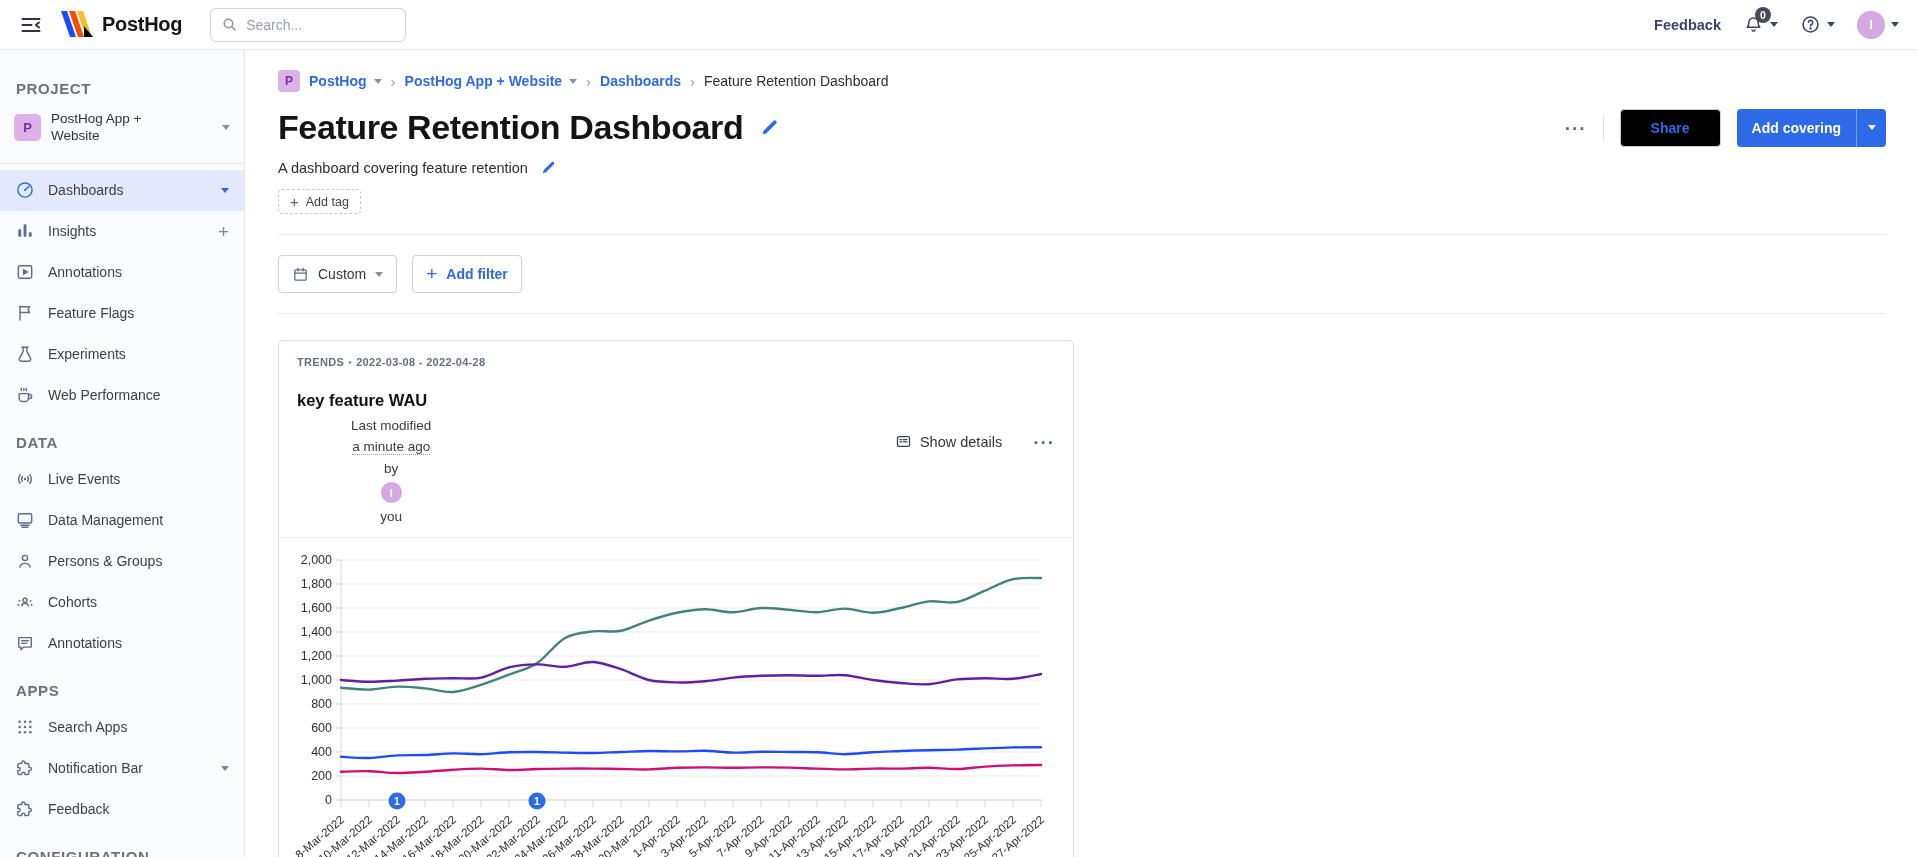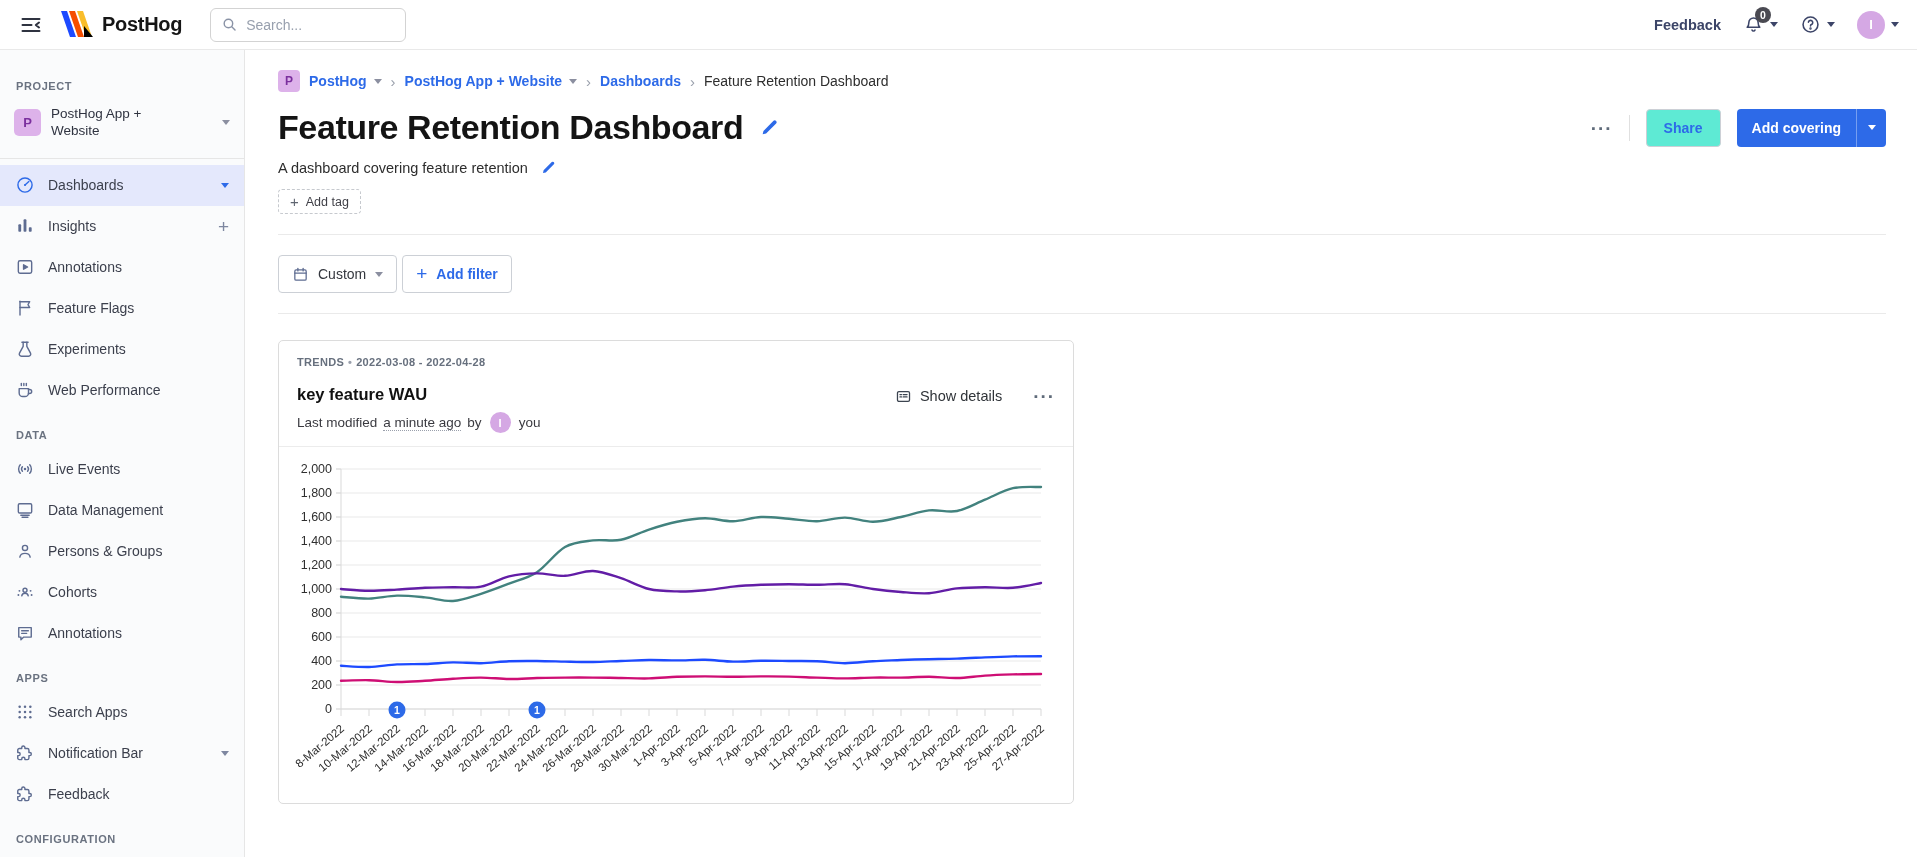--- a/index.html
+++ b/index.html
@@ -25,21 +25,21 @@
   .bell-badge{ position:absolute; top:-7px; right:-7px; min-width:16px; height:16px; border-radius:9px;
     background:#4a4a52; color:#fff; font-size:10.5px; font-weight:bold; display:flex; align-items:center; justify-content:center; padding:0 4px;}
   .caret-down{ width:0; height:0; border-left:4.5px solid transparent; border-right:4.5px solid transparent;
     border-top:5.5px solid currentColor; }
   .avatar{ width:28px; height:28px; border-radius:50%; background:#d5a8e4; color:#fff; font-size:13px;
     display:flex; align-items:center; justify-content:center; font-weight:bold;}
   
   .shell{ display:flex; height:807px; }
   
   .sidebar{ width:245px; background:#fafbfc; border-right:1px solid #e6e6e6; padding-top:12px; overflow:hidden; flex:none;}
-  .side-header{ font-size:11px; font-weight:bold; letter-spacing:.6px; color:#6a7280; padding:18px 16px 8px;}
+  .side-header{ font-size:15px; font-weight:bold; letter-spacing:.6px; color:#6a7280; padding:18px 16px 8px;}
   .project-row{ display:flex; align-items:center; gap:10px; padding:6px 14px 10px; cursor:pointer;}
   .project-avatar{ width:27px; height:27px; border-radius:5px; background:#ddb2ea; color:#7b2f9e;
     font-weight:bold; font-size:13px; display:flex; align-items:center; justify-content:center; flex:none;}
   .project-name{ font-size:13.5px; color:#2f3340; line-height:1.25; width:138px;}
   .project-caret{ margin-left:auto; color:#8b8fa0;}
   .side-divider{ border-top:1px solid #e6e6e6; margin:8px 0 6px;}
   .side-item{ height:41px; display:flex; align-items:center; gap:13px; padding:0 15px; font-size:14px;
     color:#3b3f4c; cursor:pointer;}
   .side-item .s-icon{ color:var(--icon-ink); width:20px; height:20px; flex:none;}
   .side-item.active{ background:#e4e8fc; }
@@ -56,52 +56,52 @@
   .crumb-sep{ color:#9aa0ac; font-weight:400; font-size:15px;}
   .crumb-current{ color:#2d2d2d; font-weight:400;}
   .crumb-caret{ width:0;height:0;border-left:4px solid transparent;border-right:4px solid transparent;border-top:5px solid #8b8fa0;}
   .title-row{ display:flex; align-items:center; margin-top:16px;}
   .page-title{ font-size:34px; font-weight:bold; color:#141414; letter-spacing:-.4px;}
   .edit-pencil{ color:var(--accent); margin-left:16px; cursor:pointer;}
   .title-actions{ margin-left:auto; display:flex; align-items:center; gap:16px;}
   .dots-btn{ color:#5f6b7a; font-size:19px; letter-spacing:2px; font-weight:bold; cursor:pointer; line-height:0; padding-bottom:8px;}
   .v-divider{ width:1px; height:26px; background:#e0e0e0;}
   .btn{ display:inline-flex; align-items:center; border-radius:4px; font-size:14px; cursor:pointer; }
-  .btn-secondary{ border:1px solid var(--btn-border); background:#5eead4; color:var(--accent);
-    font-weight:700; padding:0 17px; height:38px;}
+  .btn-secondary{ border:1px solid var(--btn-border); background:#000000; color:var(--accent);
+    font-weight:700; padding:0 30px; height:38px;}
   .btn-primary{ background:var(--accent); color:#fff; font-weight:700; height:38px; overflow:hidden;}
   .btn-primary .label-part{ padding:0 15px;}
   .btn-primary .caret-part{ width:30px; height:100%; display:flex; align-items:center; justify-content:center;
     border-left:1px solid rgba(255,255,255,.35);}
   .desc-row{ display:flex; align-items:center; margin-top:12px; font-size:14.5px; color:#2d2d2d;}
   .desc-row .edit-pencil{ margin-left:12px;}
   .addtag-btn{ display:inline-flex; align-items:center; gap:7px; margin-top:13px; border:1px dashed #c6c9ce;
     border-radius:4px; padding:4px 11px; font-size:12.5px; color:#3f3f46; cursor:pointer;}
   .addtag-plus{ color:#5f6570; font-size:15px; line-height:1;}
   .h-divider{ border-top:1px solid #eaeaea; margin:20px 0;}
-  .filter-row{ display:flex; align-items:center; gap:5px;}
+  .filter-row{ display:flex; align-items:center; gap:15px;}
   .chip-btn{ display:inline-flex; align-items:center; gap:9px; height:38px; padding:0 13px;
     border:1px solid var(--btn-border); border-radius:4px; background:#fff; font-size:14px; color:#34373e; cursor:pointer;}
   .chip-btn .cal-icon{ color:var(--icon-ink);}
   .chip-caret{ width:0;height:0;border-left:4.5px solid transparent;border-right:4.5px solid transparent;border-top:5px solid #8b8fa0;}
   .addfilter-label{ color:var(--accent); font-weight:700;}
   .addfilter-plus{ color:var(--accent); font-size:19px; font-weight:400; line-height:0;}
   .refresh-group{ display:inline-flex; align-items:stretch; height:38px; border:1px solid var(--btn-border);
     border-radius:4px; overflow:hidden; background:#fff;}
   .refresh-main{ display:flex; align-items:center; gap:9px; padding:0 14px; font-size:14px; color:#27282c; cursor:pointer;}
   .refresh-main b{ font-weight:bold;}
   .refresh-caret-part{ width:35px; display:flex; align-items:center; justify-content:center;
     border-left:1px solid var(--btn-border); cursor:pointer; color:#5b6370;}
   
   .card{ margin-top:26px; width:796px; border:1px solid #dcdcdc; border-radius:5px; background:#fff;}
   .card-header{ padding:15px 18px 13px; border-bottom:1px solid #ececec; display:flex;}
   .kicker-row{ font-size:11px; font-weight:bold; color:#67707e; letter-spacing:.3px;}
   .kicker-row .dot{ color:#9aa0ac; margin:0 4px;}
-  .card-title{ font-size:16.5px; font-weight:bold; color:#111; margin-top:17px;}
-  .modified-row{ display:flex; align-items:center; gap:6px; margin-top:8px; font-size:13.5px; color:#3a3a40;}
+  .card-title{ font-size:16.5px; font-weight:bold; color:#111; margin-top:23px;}
+  .modified-row{ display:flex; align-items:center; gap:6px; margin-top:8px; font-size:13.5px; color:#3a3a40;flex-direction:column;}
   .modified-time{ border-bottom:1px dotted #9aa0ac; }
   .mini-avatar{ width:21px; height:21px; border-radius:50%; background:#d5a8e4; color:#fff; font-size:11px;
     font-weight:bold; display:flex; align-items:center; justify-content:center; margin:0 2px;}
   .card-header-right{ margin-left:auto; display:flex; align-items:center; gap:31px; padding-top:3px;}
   .show-details{ display:flex; align-items:center; gap:8px; font-size:14.5px; color:#2f3338; cursor:pointer;}
   .show-details .sd-icon{ color:#3c4450;}
   .chart-wrap{ padding:12px 14px 4px 10px;}
 </style>
 </head>
 <body>

